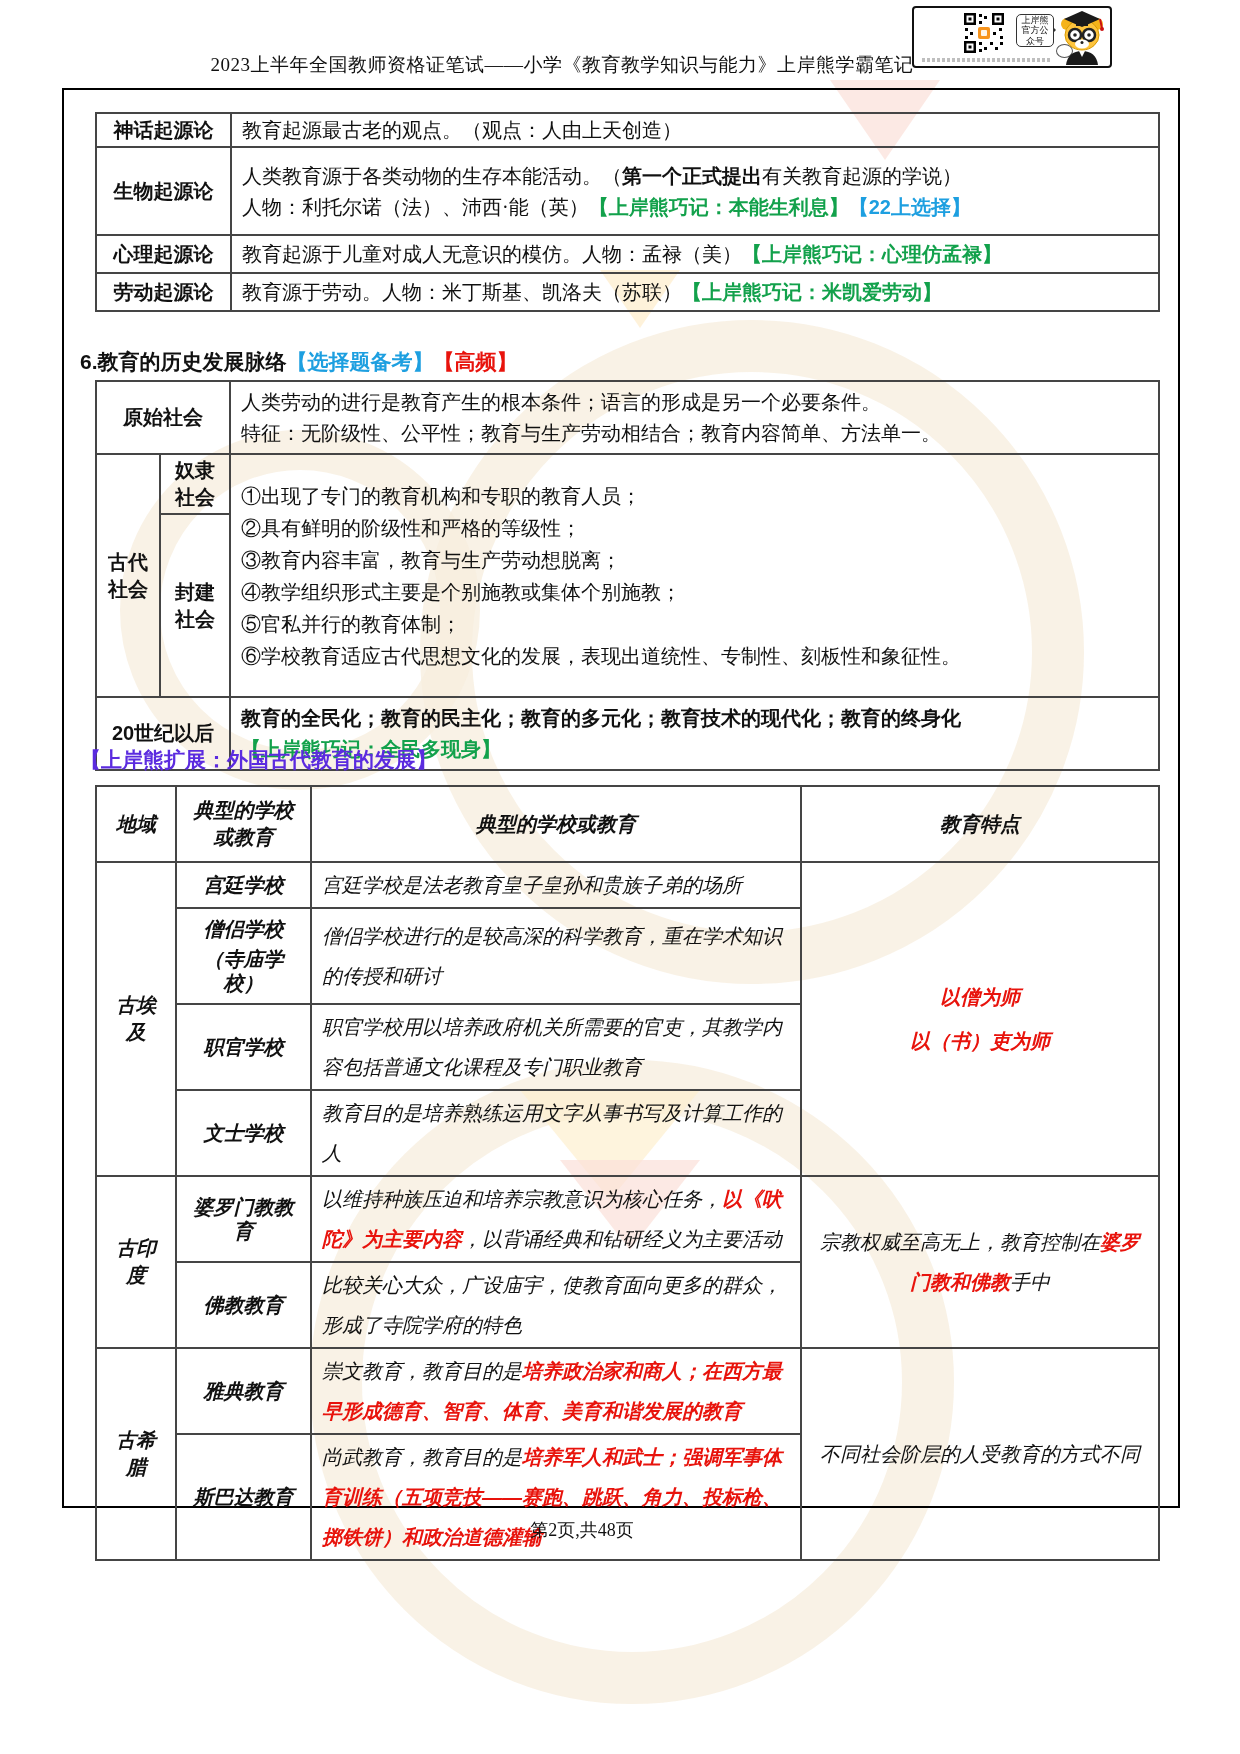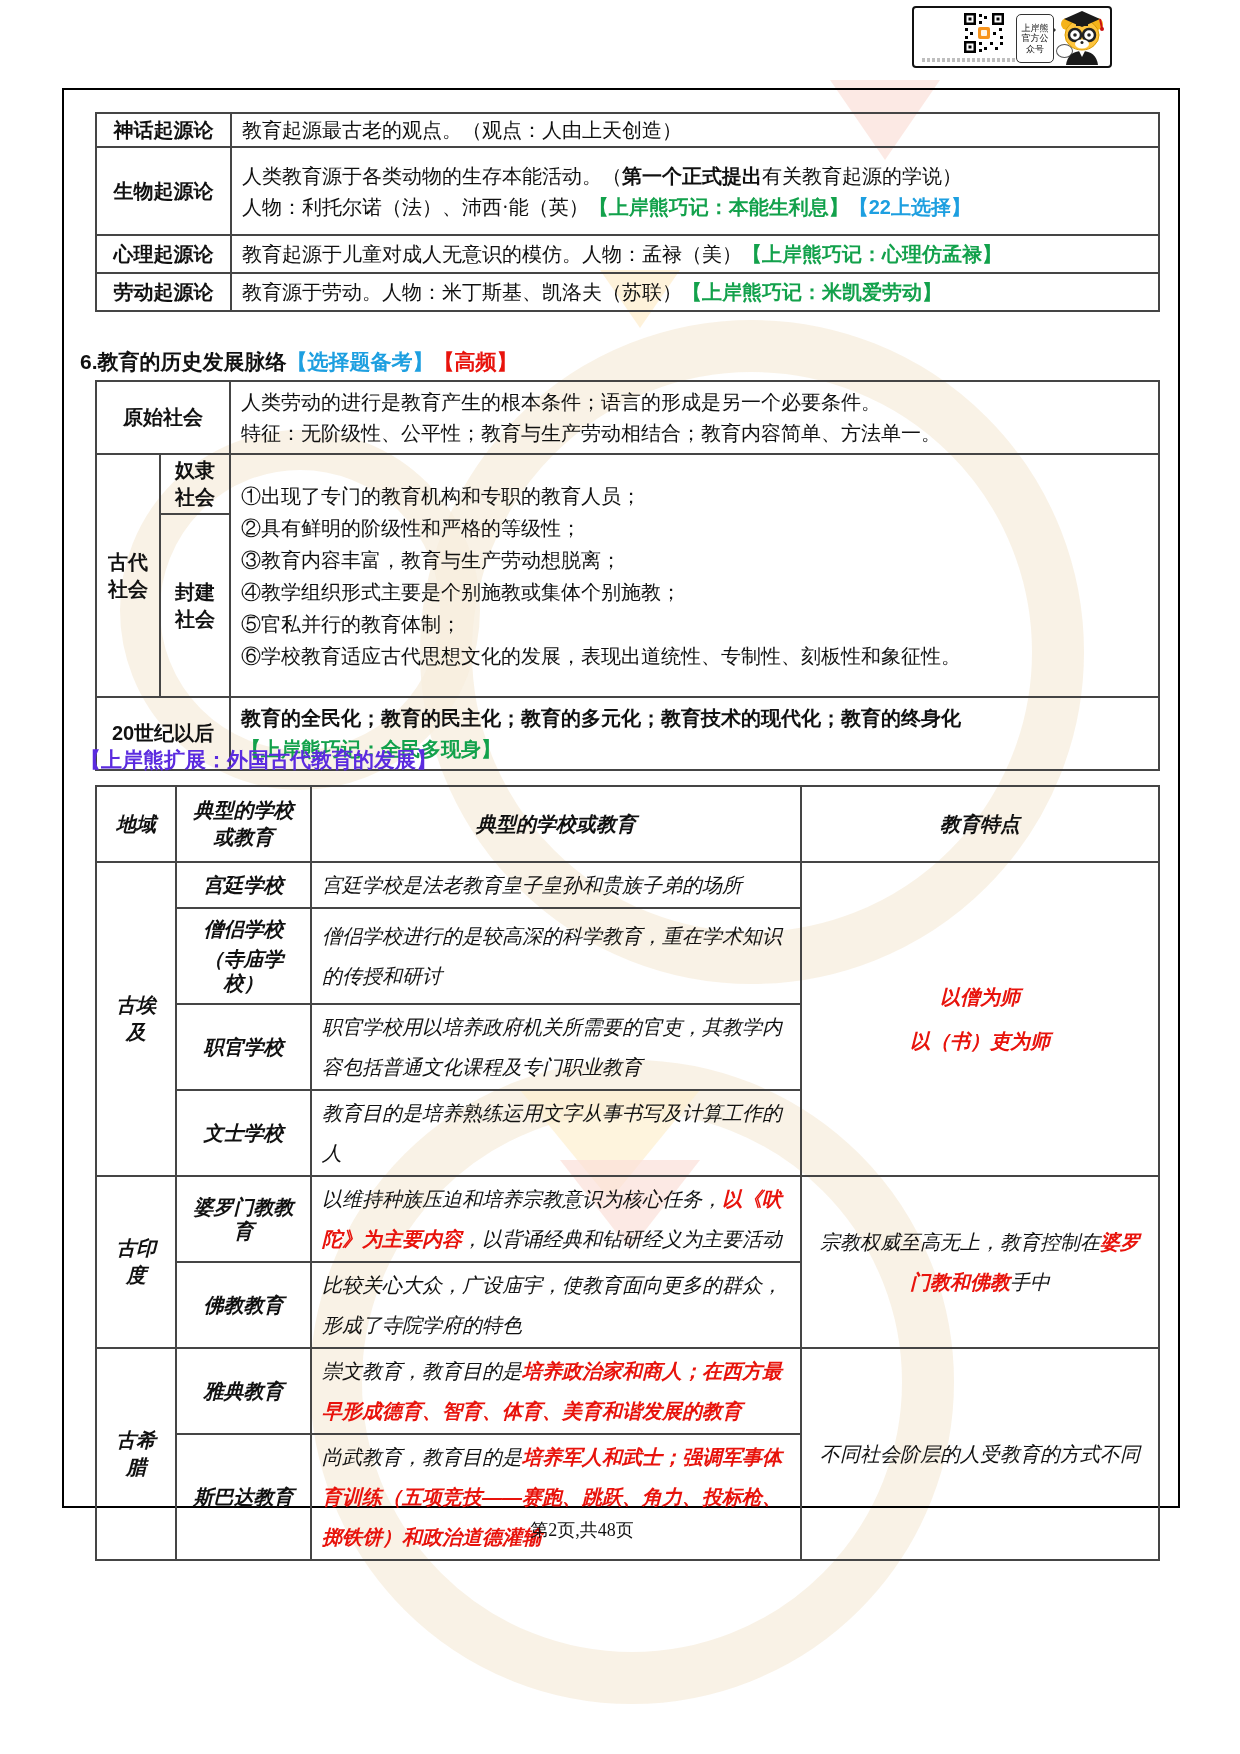--- a/index.html
+++ b/index.html
@@ -15,21 +15,21 @@
   .footer{position:absolute;left:0;top:1518px;width:1164px;text-align:center;font-size:18px;z-index:2;}
   .frame{position:absolute;left:62px;top:88px;width:1114px;height:1416px;border:2px solid #000;z-index:1;}
   
   .qrbox{position:absolute;left:912px;top:6px;width:196px;height:58px;background:#fff;
          border:2px solid #111;border-radius:4px;z-index:3;}
   .qr-svg{position:absolute;left:48px;top:3px;}
   .qr-caption{position:absolute;left:8px;bottom:4px;width:128px;height:4px;opacity:.55;
          background:repeating-linear-gradient(90deg,#8a8a8a 0 3px,transparent 3px 5px);}
   .bubble{position:absolute;left:102px;top:6px;width:32px;border:1px solid #333;border-radius:5px;
          font-family:"Liberation Sans",sans-serif;font-size:9px;line-height:1.15;text-align:center;
-         padding:8px 2px;background:#fff;}
+         padding:0 2px;background:#fff;}
   .bubble:after{content:"";position:absolute;right:-6px;top:12px;border:3px solid transparent;border-left-color:#333;}
   .minibubble{position:absolute;left:142px;top:36px;width:15px;height:12px;border:1px solid #555;
          border-radius:50%;background:#fff;}
   .bear-svg{position:absolute;right:2px;top:1px;}
   
   .tbl{position:absolute;border-collapse:collapse;table-layout:fixed;z-index:2;left:95px;width:1065px;}
   .tbl td{border:2px solid #454545;padding:2px 10px;vertical-align:middle;overflow:hidden;}
   .lbl{text-align:center;font-family:"Liberation Sans",sans-serif;font-weight:700;font-size:20px;padding:2px 2px;}
   .ct{font-size:20px;}
   .ln{margin:5px 0;line-height:26px;}
@@ -57,20 +57,21 @@
 <div class="page">
 
   <div class="wm ring" style="left:420px;top:320px;width:560px;height:560px;"></div>
   <div class="wm ring" style="left:120px;top:430px;width:280px;height:280px;border-width:40px;"></div>
   <div class="wm ring" style="left:310px;top:1060px;width:540px;height:540px;"></div>
   <div class="wm tri" style="left:830px;top:80px;border-left:55px solid transparent;border-right:55px solid transparent;border-top:80px solid #fbdfd8;"></div>
   <div class="wm tri" style="left:600px;top:270px;border-left:40px solid transparent;border-right:40px solid transparent;border-top:58px solid #fdeccb;"></div>
   <div class="wm tri" style="left:520px;top:1090px;border-left:90px solid transparent;border-right:90px solid transparent;border-top:110px solid #fdf0cf;"></div>
   <div class="wm tri" style="left:560px;top:1160px;border-left:70px solid transparent;border-right:70px solid transparent;border-top:90px solid #fbdfd8;"></div>
 
+  <div class="hdr">2023上半年全国教师资格证笔试——小学《教育教学知识与能力》上岸熊学霸笔记</div>
 
   <div class="qrbox">
     <svg class="qr-svg" width="44" height="44" viewBox="0 0 44 44">
       <rect width="44" height="44" fill="#fff"></rect>
       <g fill="#000">
         <rect x="2" y="2" width="12" height="12"></rect>
           <rect x="30" y="2" width="12" height="12"></rect>
           <rect x="2" y="30" width="12" height="12"></rect>
         <rect x="17" y="3" width="3" height="3"></rect>
           <rect x="22" y="5" width="3" height="3"></rect>

